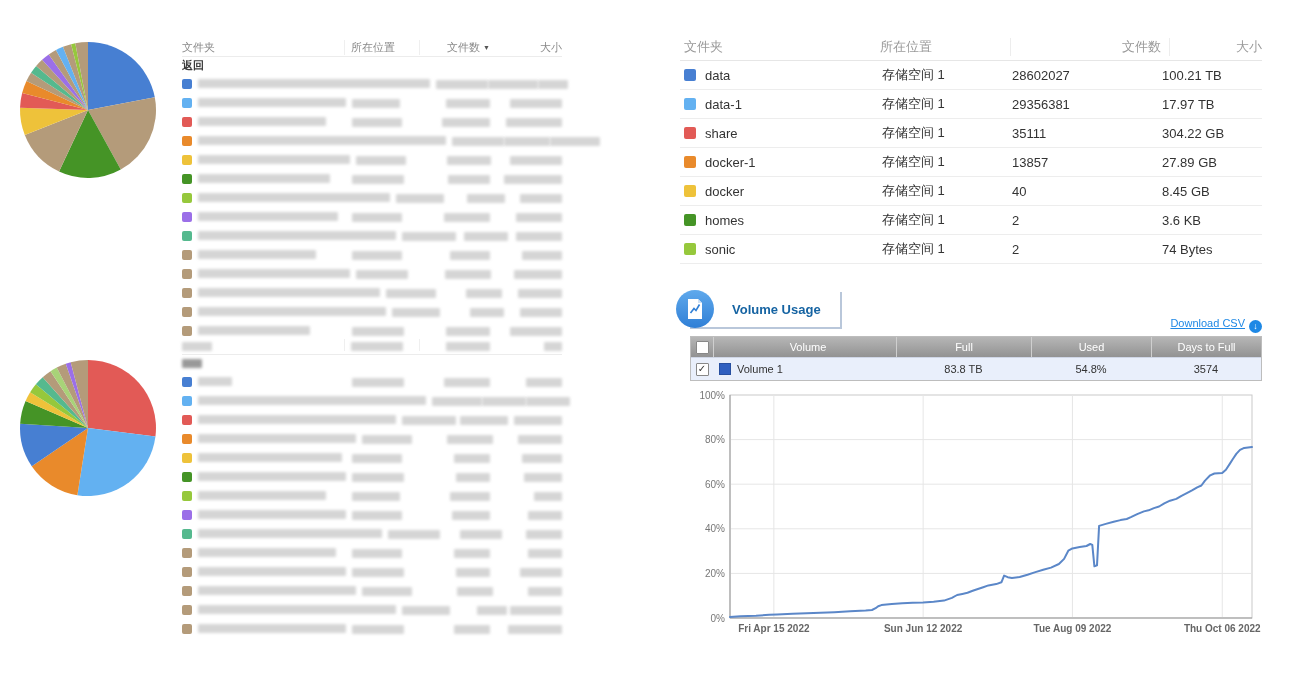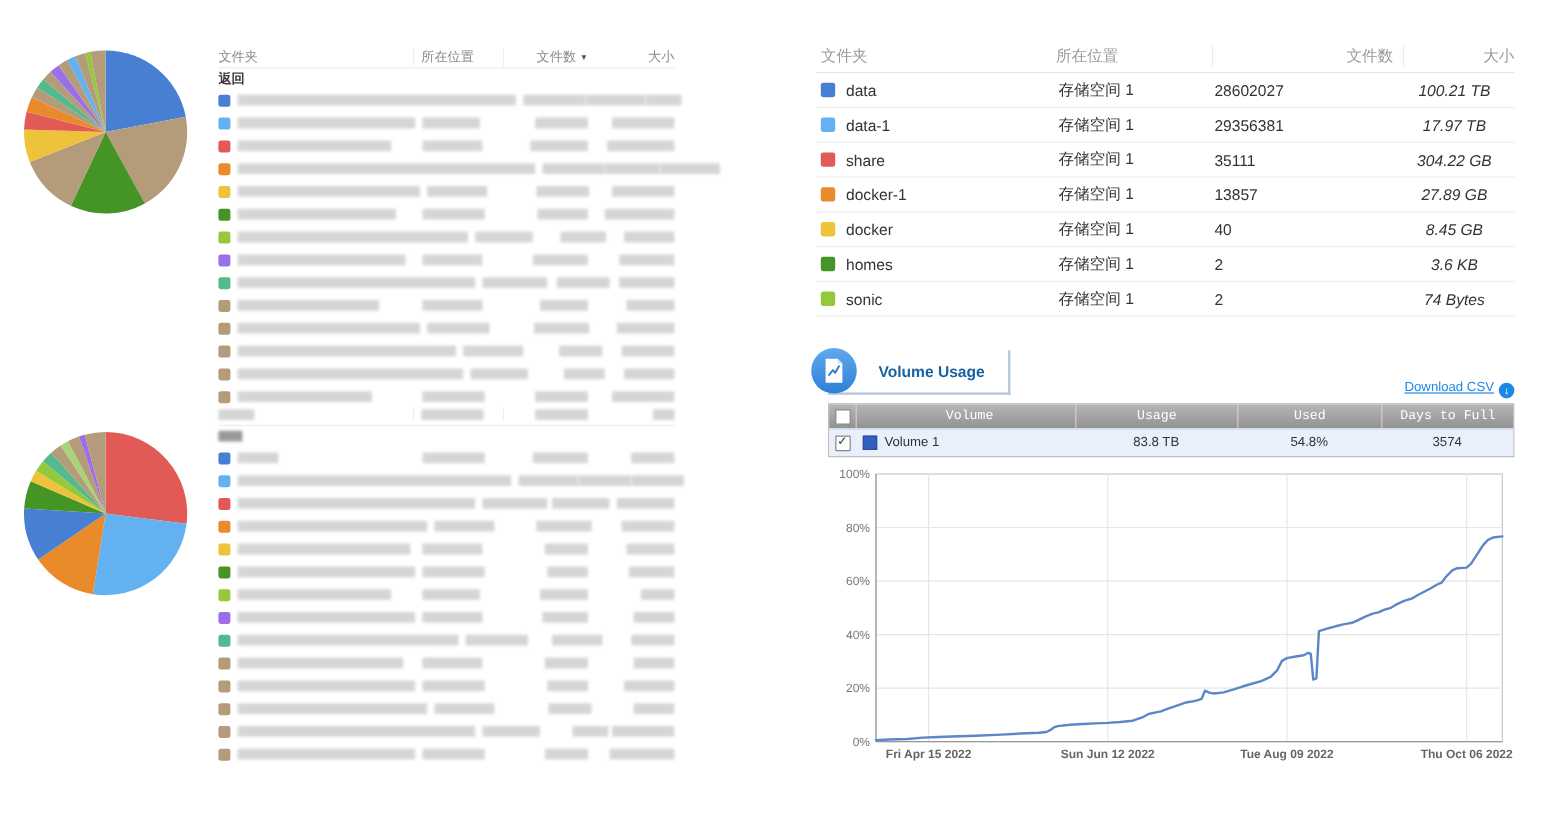--- a/index.html
+++ b/index.html
@@ -31,34 +31,34 @@
   .rtable{width:582px;font-size:13px;}
   .rhead{display:flex;align-items:center;height:26px;color:#9a9a9a;border-bottom:1px solid #e6e6e6;}
   .rhead .r-name{flex:1;padding-left:4px;}
   .rhead .r-loc{width:130px;}
   .rhead .r-cnt{width:150px;text-align:right;border-left:1px solid #ededed;height:18px;line-height:18px;}
   .rhead .r-size{width:92px;text-align:right;border-left:1px solid #ededed;height:18px;line-height:18px;margin-left:8px;}
   .rrow{display:flex;align-items:center;height:28px;color:#333;border-bottom:1px solid #ededed;}
   .rrow .r-name{flex:1;display:flex;align-items:center;padding-left:4px;}
   .rrow .r-loc{width:130px;}
   .rrow .r-cnt{width:150px;}
-  .rrow .r-size{width:100px;text-align:center;font-style:italic;}
+  .rrow .r-size{width:100px;text-align:left;}
   .rsw{width:12px;height:12px;border-radius:2px;margin-right:9px;}
 
   
   .vu-titlebox{left:690px;top:292px;width:152px;height:37px;
       border-right:2px solid #b9c7da;border-bottom:2px solid #b9c7da;
       display:flex;align-items:center;padding-left:42px;box-sizing:border-box;}
   .vu-title{font-size:13px;font-weight:bold;color:#1563a2;}
   .dl-row{left:690px;top:317px;width:572px;text-align:right;font-size:11px;}
   .dl-link{color:#1e88e5;text-decoration:underline;cursor:pointer;}
   .dl-ico{display:inline-block;width:13px;height:13px;border-radius:50%;background:#1e88e5;
           color:#fff;font-size:9px;line-height:13px;text-align:center;margin-left:4px;vertical-align:-2px;}
   .vtable{left:690px;top:336px;width:572px;font-size:11px;border:1px solid #bdbdbd;box-sizing:border-box;}
-  .vhead{display:flex;height:20px;background:linear-gradient(#b6b6b6,#929292);color:#fff;font-family:Liberation Mono, monospace;}
+  .vhead{display:flex;height:20px;background:linear-gradient(#b6b6b6,#929292);color:#fff;}
   .vhead>div{display:flex;align-items:center;justify-content:center;border-left:1px solid #cfcfcf;box-sizing:border-box;}
   .vhead>div:first-child{border-left:none;}
   .vrow{display:flex;height:22px;background:#e9effb;color:#333;border-top:1px solid #cfd6e6;}
   .vrow>div{display:flex;align-items:center;justify-content:center;box-sizing:border-box;}
   .col-cb{width:22px;}
   .col-vol{flex:1;justify-content:flex-start !important;padding-left:6px;}
   .col-size{width:135px;}
   .col-used{width:120px;}
   .col-days{width:110px;}
   .cb{width:11px;height:11px;background:#fff;border:1px solid #888;border-radius:1px;
@@ -478,21 +478,21 @@
   <div class="abs dl-row">
     <span class="dl-link">Download CSV</span><span class="dl-ico">↓</span>
   </div>
 
   <div class="abs vtable">
     <div class="vhead">
       <div class="col-cb">
           <span class="cb"></span>
         </div>
       <div class="col-vol" style="justify-content:center !important;">Volume</div>
-      <div class="col-size">Usage</div>
+      <div class="col-size">Full</div>
       <div class="col-used">Used</div>
       <div class="col-days">Days to Full</div>
     </div>
     <div id="vrows">
         <div class="vrow">
           <div class="col-cb">
             <span class="cb">✓</span>
           </div>
     <div class="col-vol">
             <span class="vsw"></span>

